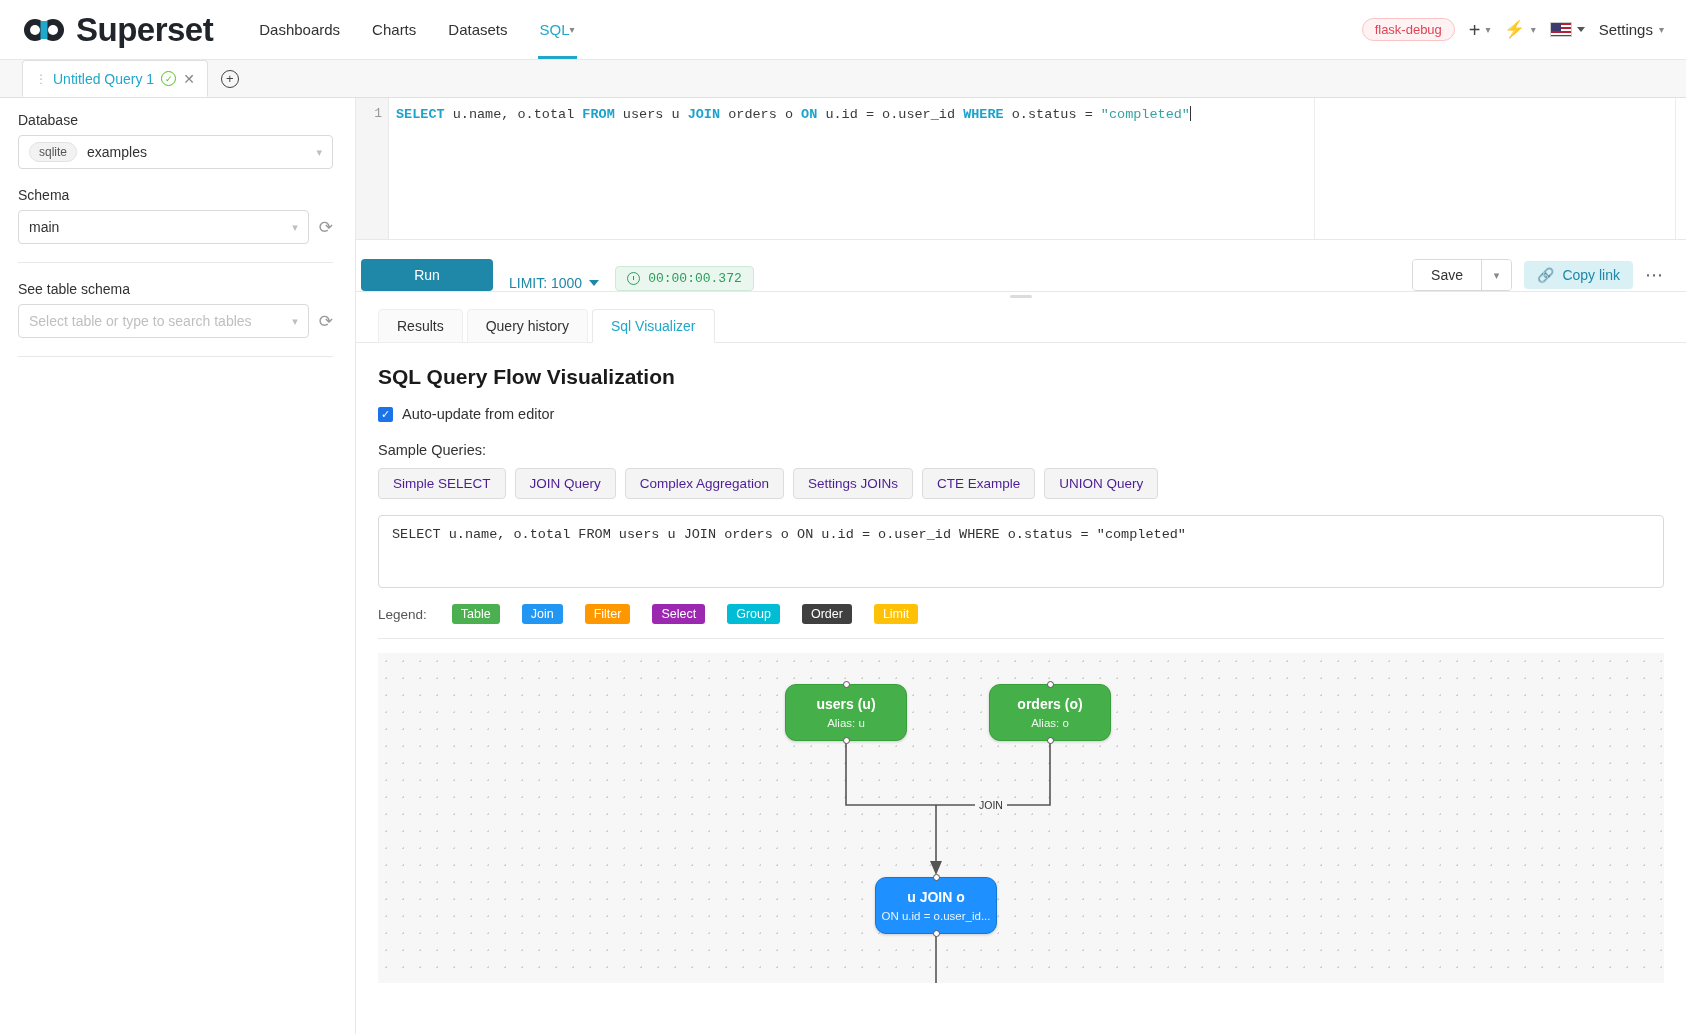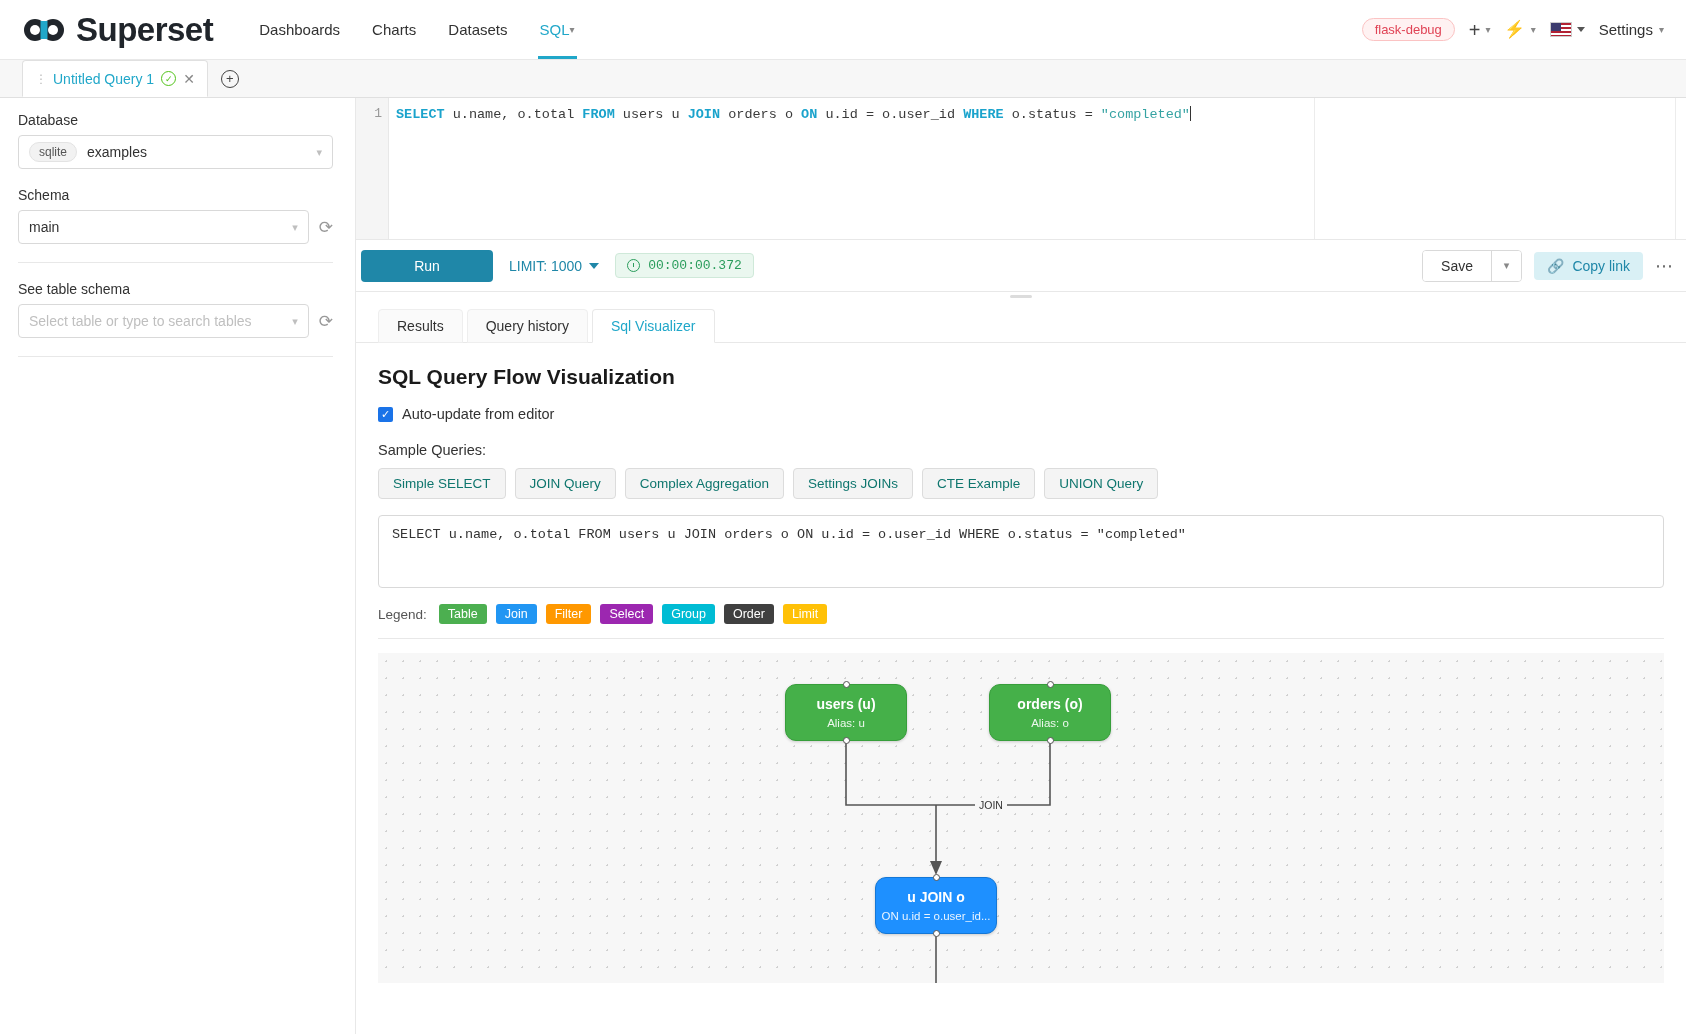--- a/index.html
+++ b/index.html
@@ -111,21 +111,21 @@
     font-family: "Liberation Mono", monospace; font-size: 13.5px; color: #3a3a3a;
     white-space: pre;
   }
   .kw { color: #1aa3cc; font-weight: bold; }
   .str { color: #36a3a3; }
   .cursor { display: inline-block; width: 1px; height: 15px; background: #333; vertical-align: -3px; }
   .editor-right-edge { position: absolute; top: 0; bottom: 0; right: 10px; width: 1px; background: #ececec; }
   .editor-col-line { position: absolute; top: 0; bottom: 0; left: 958px; width: 1px; background: #ececec; }
 
   .toolbar {
-    height: 52px; display: flex; align-items: center; padding: 0 12px 0 5px; gap: 16px;
+    height: 52px; display: flex; align-items: flex-end; padding: 0 22px 0 5px; gap: 16px;
     border-bottom: 1px solid #e8e8e8; background: #fff;
   }
   .run-btn {
     width: 132px; height: 32px; background: #1f87a8; color: #fff; border: none; border-radius: 4px;
     font-size: 14px; cursor: pointer; font-family: inherit;
   }
   .limit-ctl { display: flex; align-items: center; gap: 7px; color: #1f87a8; font-size: 14px; cursor: pointer; }
   .limit-ctl .caret { width: 0; height: 0; border-left: 5px solid transparent; border-right: 5px solid transparent; border-top: 6px solid #1f87a8; }
   .timer-badge {
     display: flex; align-items: center; gap: 8px; background: #eaf7ef; border: 1px solid #cfe9d9;
@@ -162,28 +162,28 @@
   .chk-row { display: flex; align-items: center; gap: 9px; margin-bottom: 20px; }
   .chkbox {
     width: 15px; height: 15px; border-radius: 2px; background: #1a73e8;
     display: flex; align-items: center; justify-content: center; color: #fff; font-size: 11px; cursor: pointer;
   }
   .chk-label { font-size: 14.5px; color: #323232; }
   .samples-label { font-size: 14.5px; color: #323232; margin-bottom: 10px; }
   .sample-btns { display: flex; gap: 9px; margin-bottom: 16px; flex-wrap: wrap; }
   .sample-btn {
     background: #f4f4f4; border: 1px solid #dcdcdc; border-radius: 4px;
-    padding: 7px 14px; font-size: 13.5px; color: #0f766e; cursor: pointer; font-family: inherit;
+    padding: 7px 14px; font-size: 13.5px; color: #4c1d95; cursor: pointer; font-family: inherit;
   }
   .sql-area {
     width: 100%; height: 73px; border: 1px solid #d9d9d9; border-radius: 4px;
     padding: 11px 13px; font-family: "Liberation Mono", monospace; font-size: 13.5px;
     color: #333; resize: none; outline: none; margin-bottom: 16px; display: block;
   }
-  .legend-row { display: flex; align-items: center; gap: 9px; padding-bottom: 14px; border-bottom: 1px solid #e8e8e8; }
+  .legend-row { display: flex; align-items: center; gap: 22px; padding-bottom: 14px; border-bottom: 1px solid #e8e8e8; }
   .legend-label { font-size: 13.5px; color: #555; margin-right: 3px; }
   .lg { color: #fff; border-radius: 3px; padding: 3px 9px; font-size: 12.5px; }
 
   
   .canvas {
     position: relative; height: 330px; margin-top: 14px; background: #f7f7f7;
     background-image: radial-gradient(#d0d0d0 1px, transparent 1px);
     background-size: 17px 17px; overflow: hidden;
   }
   .node {

